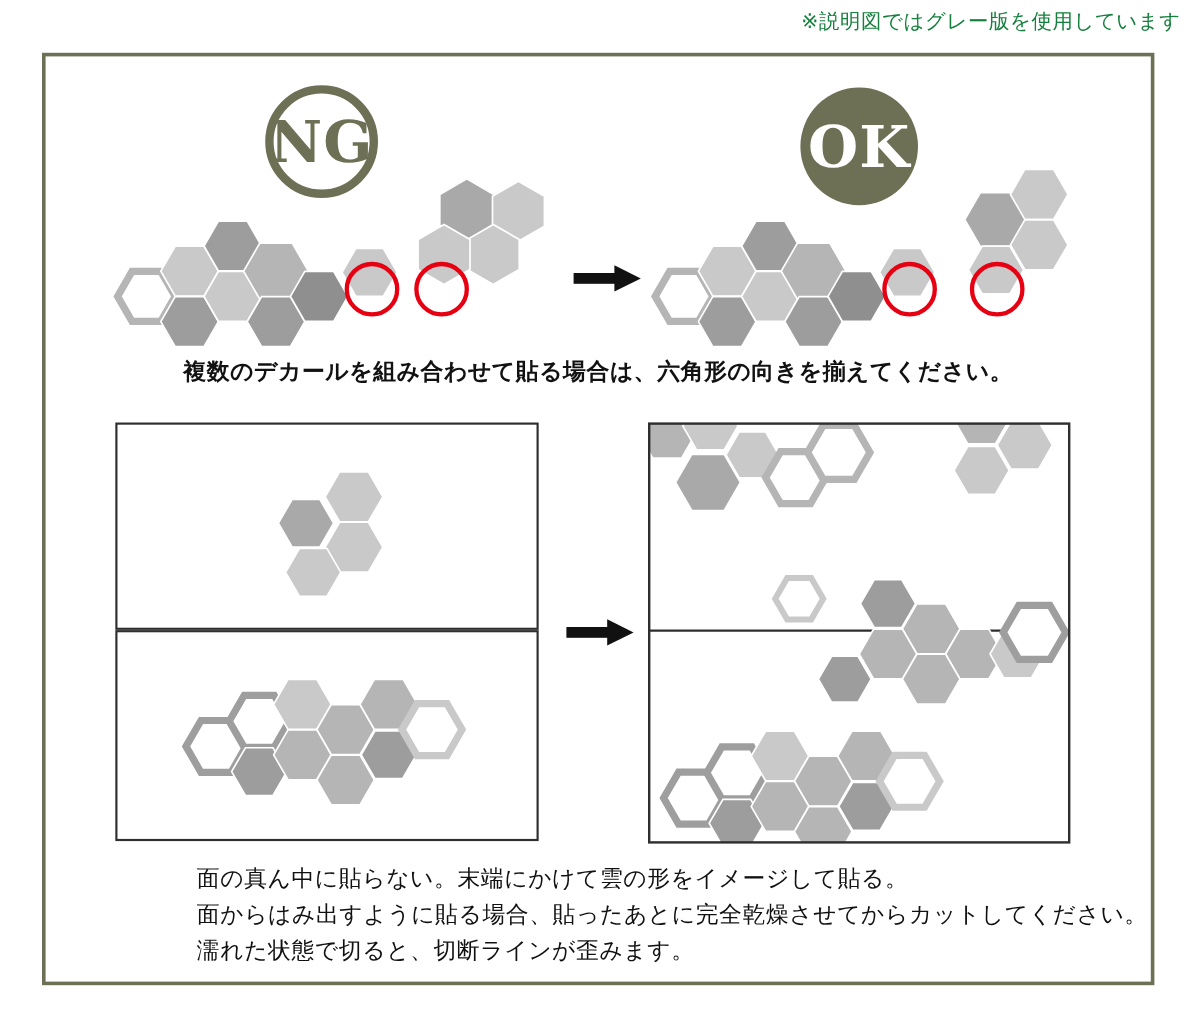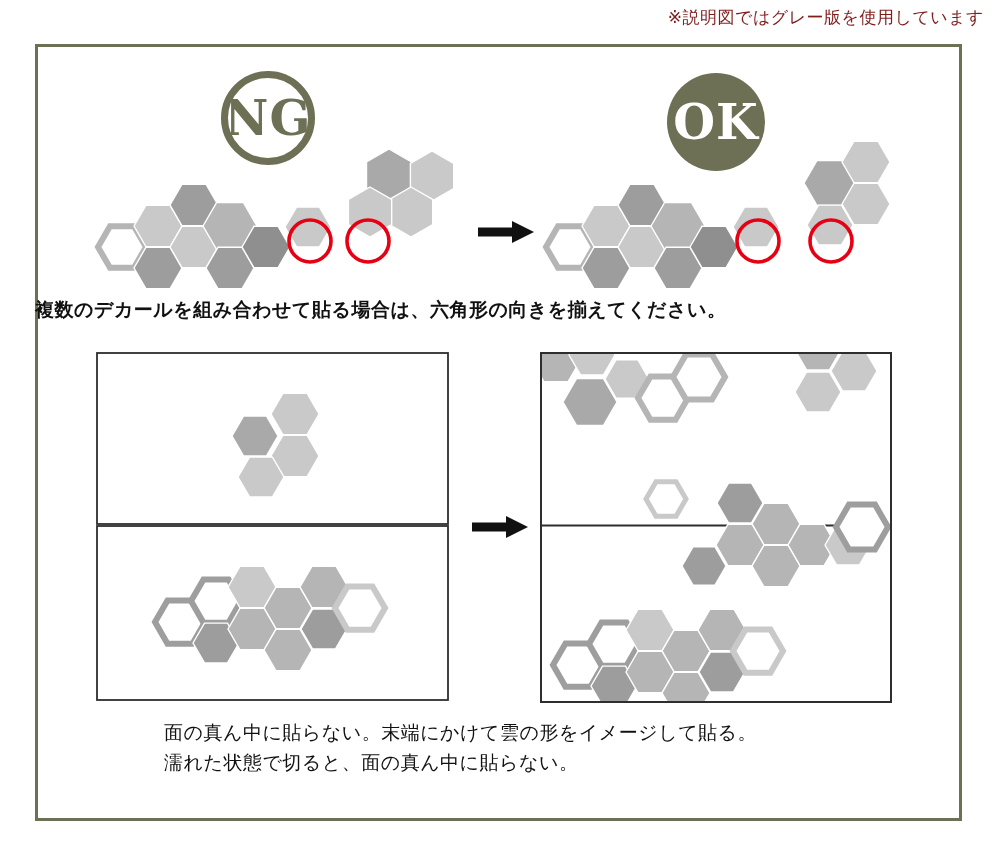--- a/index.html
+++ b/index.html
@@ -3,29 +3,29 @@
 <meta charset="utf-8">
 <style>
   html,body{margin:0;padding:0;}
   body{
     width:1000px;height:863px;position:relative;background:#ffffff;
     font-family:"DejaVu Sans","Liberation Sans",sans-serif;
     overflow:hidden;
   }
   .note{
     position:absolute;top:6px;right:16px;
-    font-size:17px;color:#7f1d1d;letter-spacing:0.5px;
+    font-size:17px;color:#15803d;letter-spacing:0.5px;
   }
   .frame{
     position:absolute;left:35px;top:44px;width:927px;height:777px;
     border:3px solid var(--c-olive,#6d7054);box-sizing:border-box;
   }
   #cv{position:absolute;left:0;top:0;}
   .caption-center{
-    position:absolute;left:35px;top:297px;width:927px;
+    position:absolute;left:35px;top:297px;width:927px;text-align:center;
     font-size:19px;font-weight:bold;color:#111;letter-spacing:0.5px;
   }
   .bottom-text{
     position:absolute;left:164px;top:717px;
     font-size:19px;font-weight:normal;color:#111;line-height:30px;letter-spacing:0.5px;
   }
   .badge-text{
     font-family:"DejaVu Serif","Liberation Serif",serif;
     font-weight:bold;font-size:48px;letter-spacing:1px;text-anchor:middle;
   }
@@ -166,14 +166,15 @@
         </g>
       </g>
       <rect x="541" y="353" width="350" height="349" fill="none" stroke="#2e2e2e" stroke-width="2"></rect>
     </g>
 </svg>
 
 <div class="caption-center">複数のデカールを組み合わせて貼る場合は、六角形の向きを揃えてください。</div>
 
 <div class="bottom-text">
   <div>面の真ん中に貼らない。末端にかけて雲の形をイメージして貼る。</div>
-  <div>濡れた状態で切ると、面の真ん中に貼らない。</div>
+  <div>面からはみ出すように貼る場合、貼ったあとに完全乾燥させてからカットしてください。</div>
+  <div>濡れた状態で切ると、切断ラインが歪みます。</div>
 </div>
 
 </body></html>

